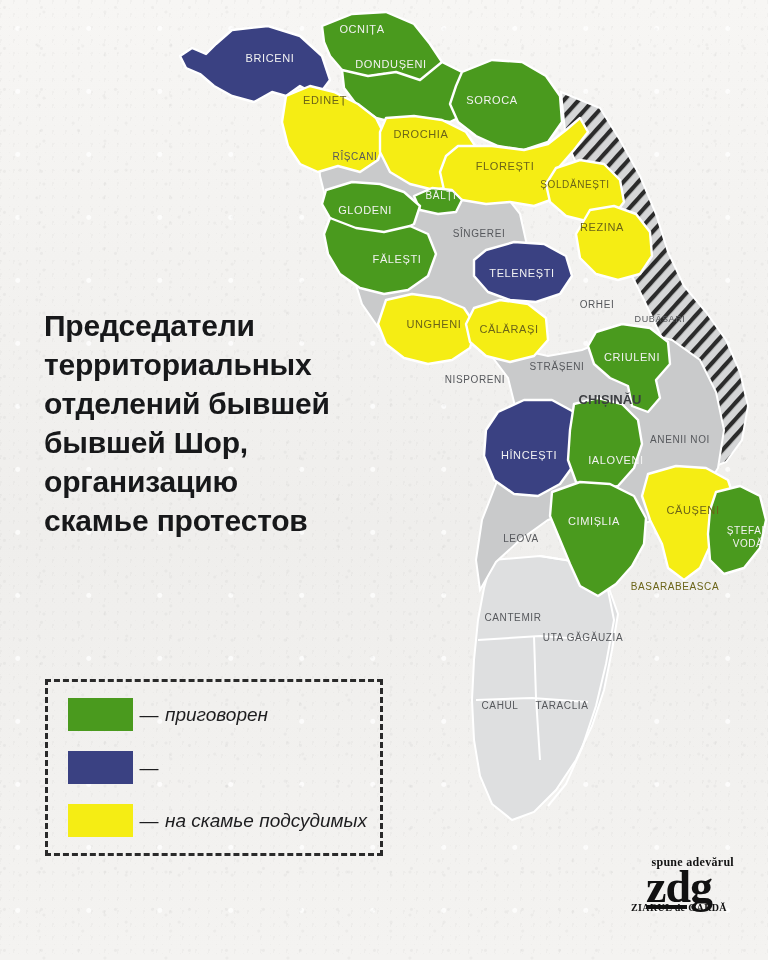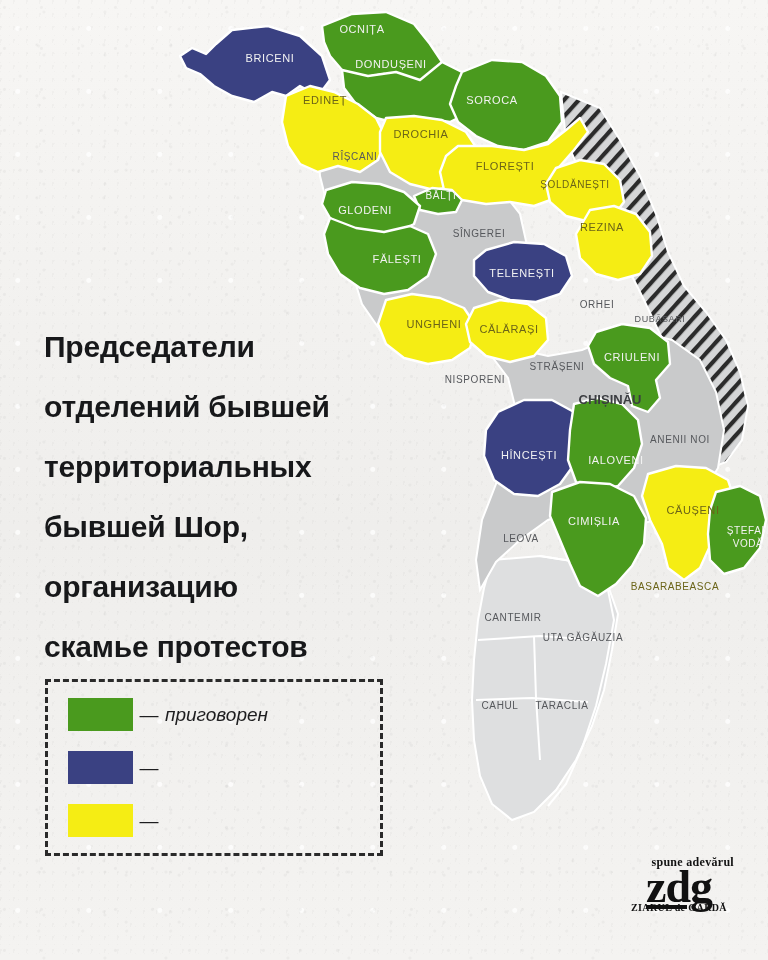--- a/index.html
+++ b/index.html
@@ -27,21 +27,21 @@
   }
 
   #map-svg{position:absolute;left:0;top:0;z-index:1;}
 
   
   #headline{
     position:absolute;left:44px;top:306px;z-index:3;width:400px;
     font-size:30px;font-weight:bold;line-height:1.30;color:#17181a;
     letter-spacing:-.2px;
   }
-  #headline .ln{display:block;white-space:nowrap;margin-top:21px;}
+  #headline .ln{display:block;white-space:nowrap;}
 
   
   #legend-box{
     position:absolute;left:45px;top:679px;width:338px;height:177px;z-index:3;
     border:3px dashed #2a2a2a;box-sizing:border-box;
     display:flex;flex-direction:column;justify-content:center;
     padding:0 0 0 20px;gap:20px;
   }
   .legend-row{display:flex;align-items:center;}
   .legend-swatch{width:65px;height:33px;flex:none;}
@@ -200,40 +200,41 @@
       <text x="583" y="641" font-size="10" fill="#56585c" letter-spacing="0.6">UTA GĂGĂUZIA</text>
       <text x="500" y="709" font-size="10" fill="#56585c" letter-spacing="0.6">CAHUL</text>
       <text x="562" y="709" font-size="10" fill="#56585c" letter-spacing="0.6">TARACLIA</text>
     </g>
 
   <text id="capital-label" x="610" y="404" text-anchor="middle" font-family="Liberation Sans, sans-serif" font-size="13" font-weight="bold" fill="#3b3d41">CHIȘINĂU</text>
 </svg>
 
 <div id="headline">
     <span class="ln">Председатели</span>
+    <span class="ln">территориальных</span>
     <span class="ln">отделений бывшей</span>
-    <span class="ln">территориальных</span>
     <span class="ln">бывшей Шор,</span>
     <span class="ln">организацию</span>
     <span class="ln">скамье протестов</span>
   </div>
 
 <div id="legend-box">
   <div class="legend-row">
     <span class="legend-swatch" style="background: rgb(74, 154, 30);"></span>
     <span class="legend-dash">—</span>
     <span class="legend-label">приговорен</span>
   </div>
   <div class="legend-row">
     <span class="legend-swatch" style="background: rgb(58, 65, 130);"></span>
     <span class="legend-dash">—</span>
   </div>
   <div class="legend-row">
     <span class="legend-swatch" style="background: rgb(245, 237, 20);"></span>
     <span class="legend-dash">—</span>
+    <span class="legend-label">на скамье подсудимых</span>
   </div>
 </div>
 
 <div id="zdg-logo">
   <div id="zdg-tagline">spune adevărul</div>
   <div id="zdg-word">zdg</div>
   <div id="zdg-sub">ZIARUL de GARDĂ</div>
 </div>
 
 </body></html>

